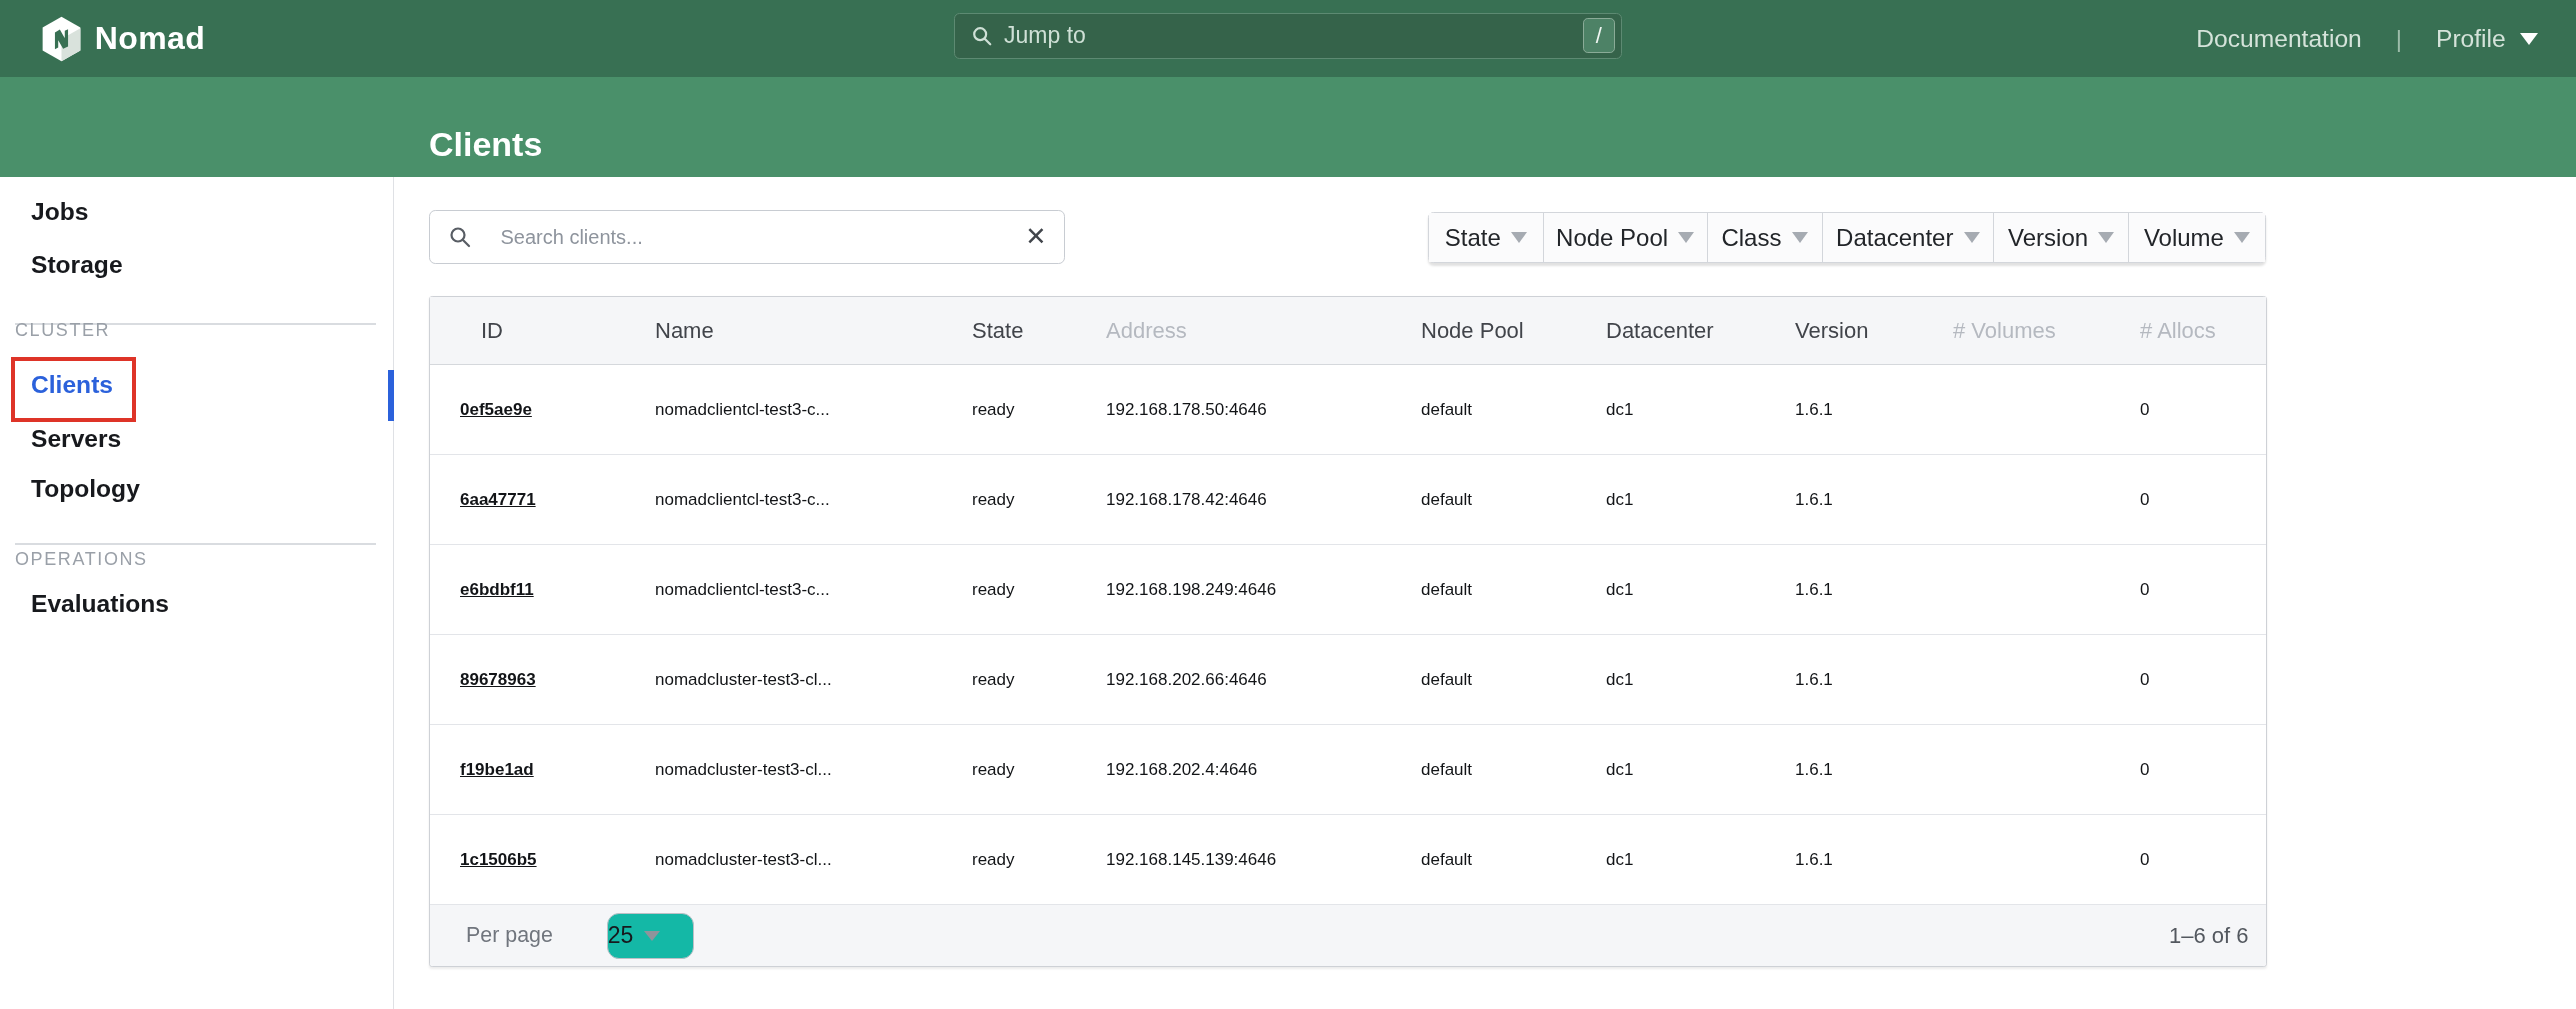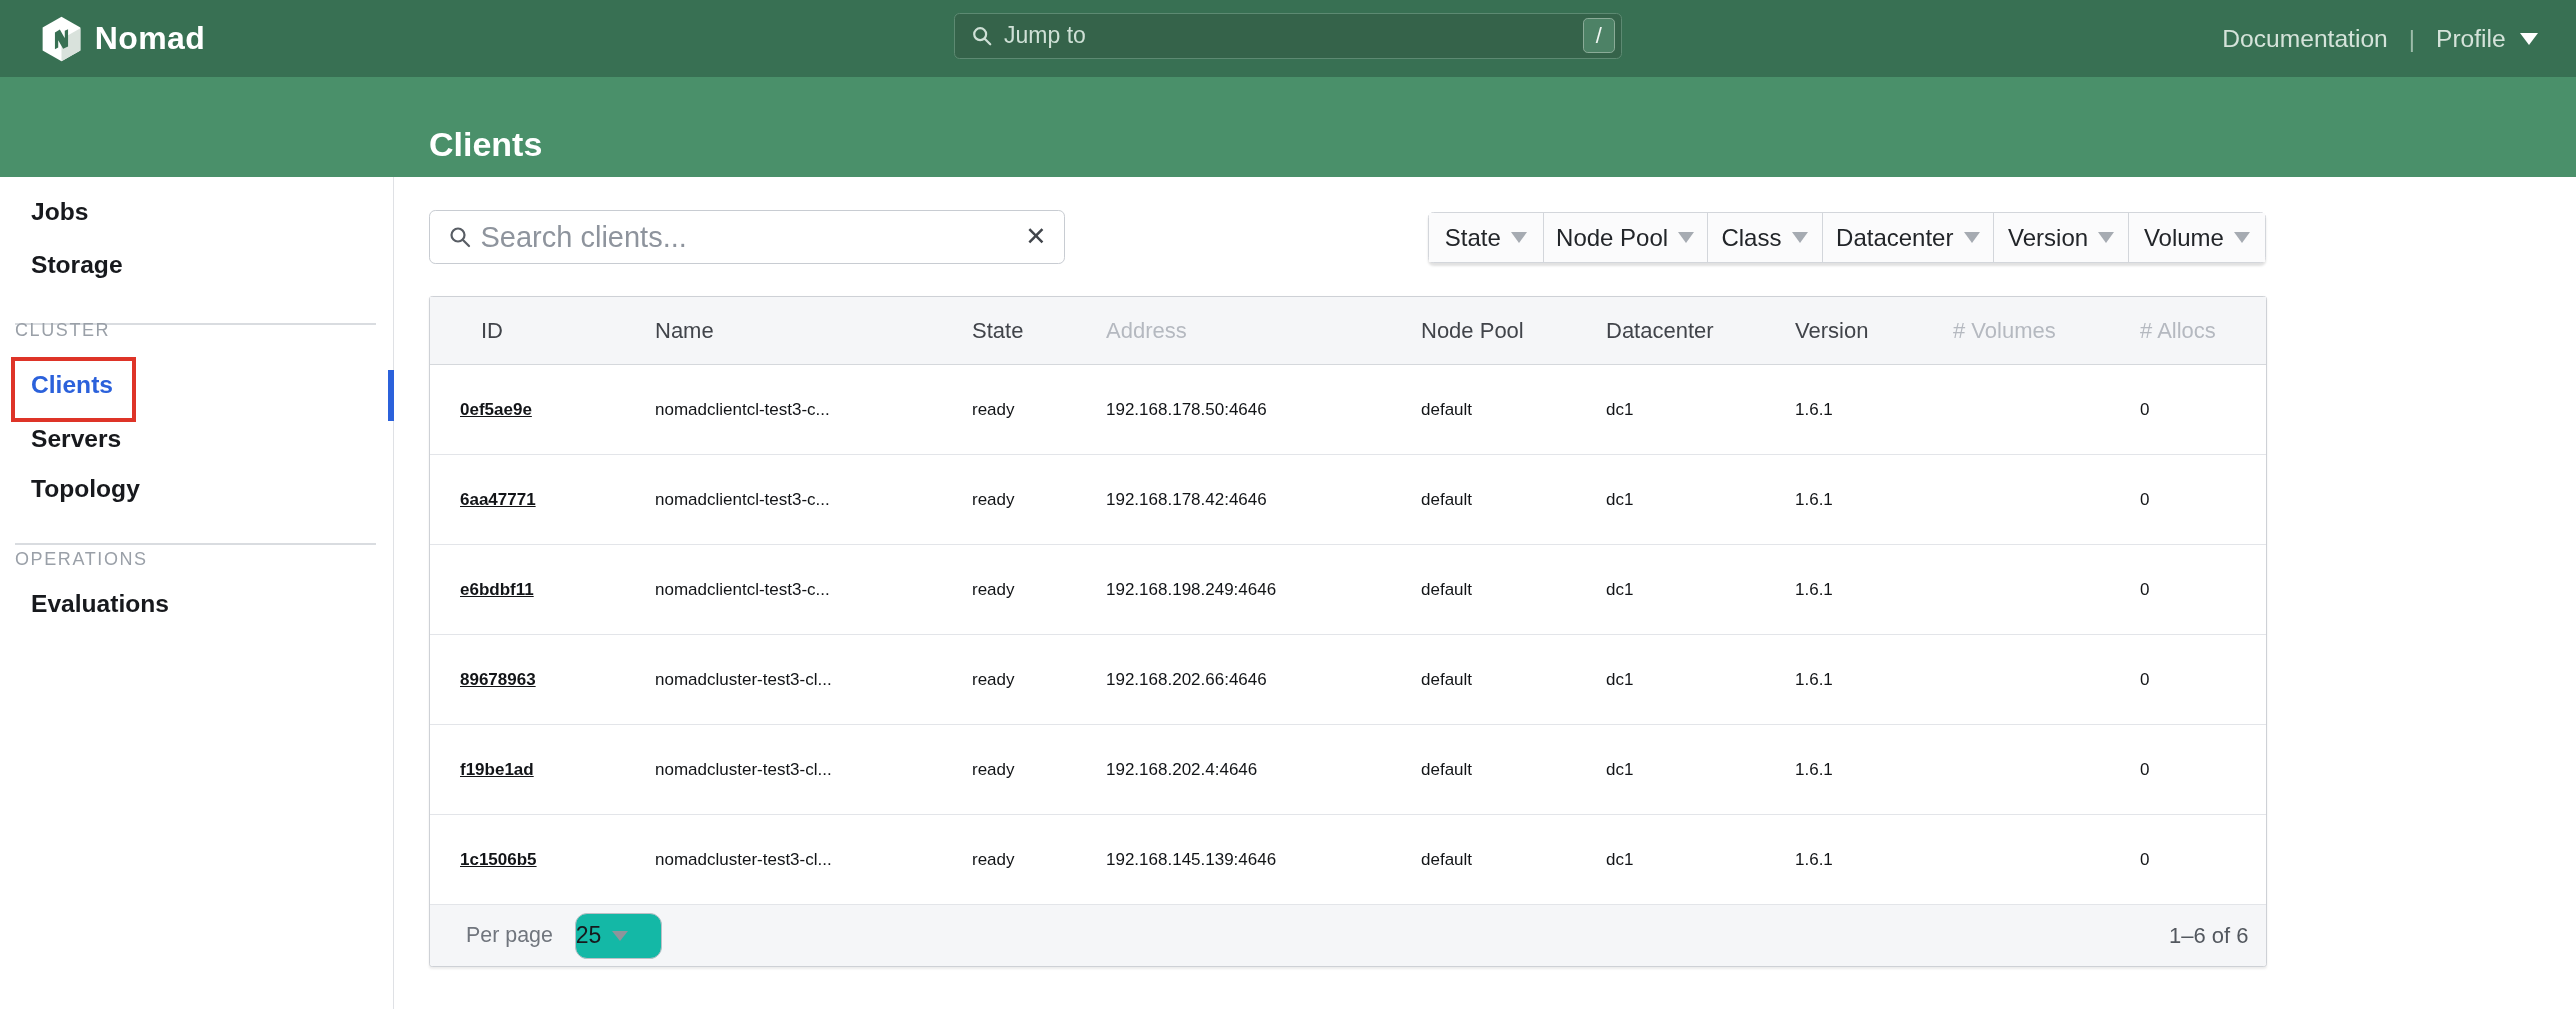--- a/index.html
+++ b/index.html
@@ -10,21 +10,21 @@
   .topbar{position:absolute;left:0;top:0;width:2576px;height:77px;background:#387053;}
   .brand{position:absolute;left:41px;top:0;height:77px;display:flex;align-items:center;gap:12.7px;cursor:pointer;}
   .brand-text{color:#fff;font-size:32px;font-weight:600;letter-spacing:0.4px;}
   .jumpto{position:absolute;left:954px;top:12.7px;width:668px;height:46px;background:#35634a;
           border:1.6px solid #5d8a72;border-radius:5.6px;display:flex;align-items:center;box-sizing:border-box;}
   .jumpto-icon{margin-left:16px;display:flex;}
   .jumpto-text{margin-left:11px;color:#cfe0d6;font-size:23px;flex:1;}
   .slash-badge{margin-right:6.3px;width:32px;height:35px;background:#4d8266;border:1.6px solid #8aab97;
                border-radius:4.8px;color:#f1f7f3;font-size:22px;display:flex;align-items:center;
                justify-content:center;box-sizing:border-box;}
-  .topbar-right{position:absolute;right:38px;top:0;height:77px;display:flex;align-items:center;gap:21px;}
+  .topbar-right{position:absolute;right:38px;top:0;height:77px;display:flex;align-items:center;gap:34px;}
   .topbar-link{color:#d5e3da;font-size:24.6px;cursor:pointer;}
   .topbar-sep{color:#9dbcaa;font-size:24px;}
   .profile-wrap{display:flex;align-items:center;gap:14.3px;cursor:pointer;}
   .caret-down-white{width:0;height:0;border-left:9.5px solid transparent;border-right:9.5px solid transparent;
                     border-top:12px solid #fff;}
 
   
   .pageheader{position:absolute;left:0;top:77px;width:2576px;height:100px;background:#4a906a;
               display:flex;align-items:flex-end;}
   .page-title{margin:0 0 16px 429px;color:#fff;font-size:34px;font-weight:700;line-height:1;}
@@ -37,21 +37,21 @@
   .side-label{position:absolute;left:15px;font-size:18px;color:#9aa0a8;letter-spacing:1.6px;line-height:20.6px;}
   .side-divider{position:absolute;left:15px;width:361px;height:1.6px;background:#d9dce0;}
   .active-bar{position:absolute;left:388px;top:370px;width:6.3px;height:51px;background:#2b61db;}
   .annotation-box{position:absolute;left:11px;top:357px;width:125px;height:65px;
                   border:4.8px solid #de3428;box-sizing:border-box;pointer-events:none;}
 
   
   .searchbox{position:absolute;left:429px;top:210px;width:636px;height:54px;border:1.6px solid #c8ccd2;
              border-radius:6.3px;background:#fff;display:flex;align-items:center;box-sizing:border-box;}
   .search-icon{margin-left:17.5px;display:flex;}
-  .search-input{flex:1;margin-left:7px;border:none;outline:none;font-size:29px;color:#17191d;
+  .search-input{flex:1;margin-left:27px;border:none;outline:none;font-size:20px;color:#17191d;
                 font-family:"Liberation Sans", sans-serif;background:transparent;}
   .search-input::placeholder{color:#8e949d;opacity:1;}
   .search-clear{margin-right:17.5px;font-size:25.4px;color:#41454b;cursor:pointer;line-height:1;}
 
   .filter-group{position:absolute;left:1428px;top:212px;width:838px;height:51px;background:#fbfbfc;
                 border:1.6px solid #d3d6db;border-radius:5.6px;display:flex;box-sizing:border-box;
                 box-shadow:0 2.4px 2.4px rgba(0,0,0,0.12);}
   .filter-seg{display:flex;align-items:center;justify-content:center;gap:10.3px;border-right:1.6px solid #d3d6db;
               box-sizing:border-box;cursor:pointer;background:#fbfbfc;}
   .filter-seg:last-child{border-right:none;}
@@ -64,21 +64,21 @@
          border-radius:3.2px;box-sizing:border-box;box-shadow:0 1.6px 2.4px rgba(0,0,0,0.08);}
   .grid{display:grid;grid-template-columns:225px 317px 134px 315px 185px 189px 158px 187px 1fr;align-items:center;}
   .thead{height:67px;background:#f5f6f8;border-bottom:1.6px solid #d5d8dc;}
   .th{font-size:22px;color:#41444a;cursor:pointer;}
   .th.muted{color:#b5b9c0;cursor:default;}
   .th.col-id{padding-left:51px;}
   .tr{height:89px;border-bottom:1.6px solid #e3e5e9;cursor:pointer;background:#fff;}
   .td{font-size:17px;color:#121417;white-space:nowrap;overflow:hidden;}
   .td.col-id{padding-left:30px;}
   .id-link{font-weight:700;text-decoration:underline;color:#121417;cursor:pointer;}
-  .tfoot{height:61px;background:#f5f6f8;display:flex;align-items:center;border-radius:0 0 3.2px 3.2px;}
+  .tfoot{height:61px;background:#f5f6f8;display:flex;align-items:center;border-radius:0 0 3.2px 3.2px;gap:32px;}
   .perpage-label{margin-left:36px;font-size:21.4px;color:#70757d;}
   .perpage-select{margin-left:22px;width:87px;height:46px;background:#14b8a6;border:1.6px solid #bcc0c6;
                   border-radius:12px;display:flex;align-items:center;justify-content:flex-start;gap:11px;
                   box-sizing:border-box;cursor:pointer;}
   .perpage-value{font-size:23px;color:#17191d;}
   .caret-down-sm{width:0;height:0;border-left:8px solid transparent;border-right:8px solid transparent;
                  border-top:10.3px solid #8e949b;}
   .range-text{margin-left:auto;margin-right:17.5px;font-size:22px;color:#53585f;}
 </style>
 </head>

